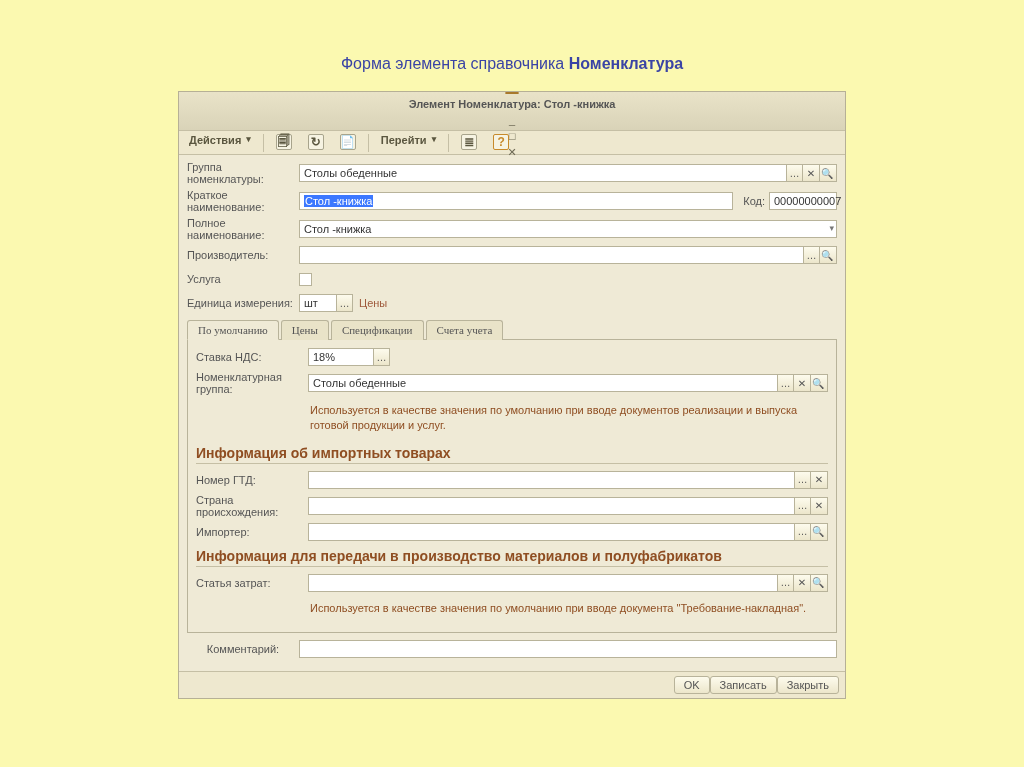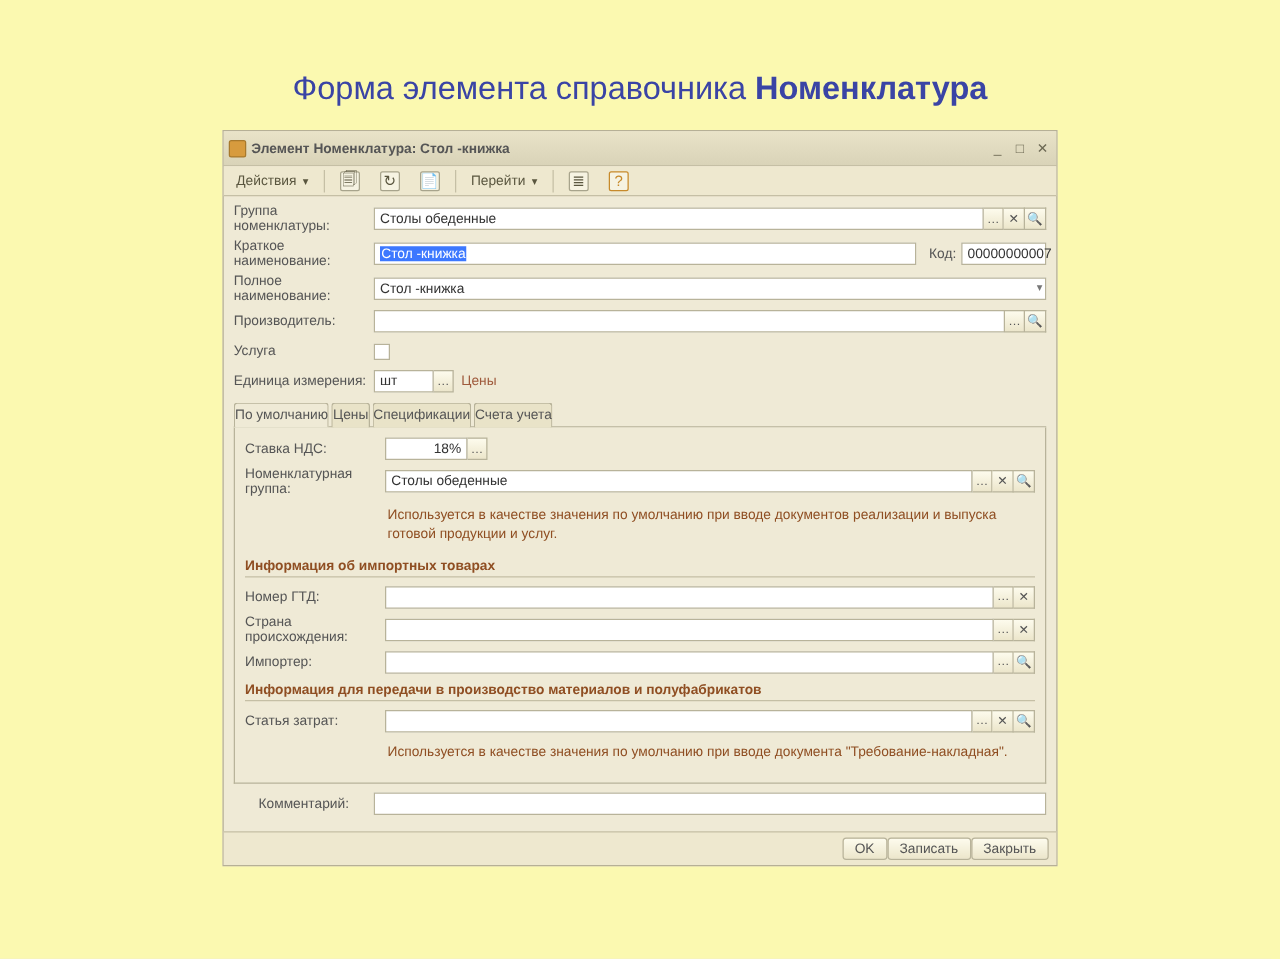--- a/index.html
+++ b/index.html
@@ -8,41 +8,42 @@
     background: #fbf9b0;
     font-family: Arial, sans-serif;
     font-size: 11px;
     color: #333;
     width: 1024px;
     height: 767px;
     overflow: hidden;
   }
   .page-title {
     text-align: center;
-    font-size: 26px;
+    font-size: 16px;
     color: #3a44a5;
     padding-top: 55px;
     padding-bottom: 18px;
     font-weight: normal;
   }
   .page-title strong { font-weight: bold; }
   .window {
     width: 668px;
     margin: 0 auto;
     background: #efead6;
     border: 1px solid #b6b096;
   }
   .titlebar {
     display: flex;
     align-items: center;
-    height: 28px;
+    height: 39px;
     background: linear-gradient(#e9e3c8, #d9d3b8);
     border-bottom: 1px solid #c5bfa5;
     padding: 0 4px;
     gap: 4px;
+    flex-direction: column;
   }
   .titlebar .caption {
     flex: 1;
     font-weight: bold;
     color: #555;
     font-size: 11px;
   }
   .sys-btn {
     width: 14px;
     text-align: center;
@@ -60,28 +61,28 @@
     display: flex;
     align-items: center;
     height: 24px;
     background: #eee8cf;
     border-bottom: 1px solid #c5bfa5;
     padding: 0 4px;
     gap: 4px;
   }
   .tbtn {
     display: flex;
-    align-items: center;
     gap: 3px;
     height: 19px;
     padding: 0 5px;
     border: 1px solid transparent;
     border-radius: 2px;
     cursor: default;
     color: #5a563f;
+    font-weight: bold;
   }
   .tbtn.dd::after { content: "▾"; font-size: 9px; margin-left: 2px;}
   .tsep { width: 1px; height: 18px; background: #c5bfa5; margin: 0 2px; }
   .icn {
     width: 16px; height: 16px;
     display: inline-flex;
     align-items: center; justify-content: center;
     font-size: 12px;
     border: 1px solid #a8a48c;
     border-radius: 2px;
@@ -140,64 +141,65 @@
     background: #fff;
     padding: 1px 4px;
     font-size: 11px;
     display: flex; align-items: center;
   }
   .chk {
     width: 13px; height: 13px;
     border: 1px solid #b8b39a;
     background: #fff;
   }
-  .unit-row .txt { width: 48px; flex: none; }
+  .unit-row .txt { width: 38px; flex: none; }
   .unit-hint { color: #9f5a3c; margin-left: 6px; }
   .tabs {
     margin-top: 6px;
     display: flex;
     border-bottom: 1px solid #b8b39a;
   }
   .tab {
-    padding: 3px 0;
+    padding: 3px 10px;
     border: 1px solid #b8b39a;
     border-bottom: none;
     background: #e9e3c8;
     margin-right: 2px;
     border-radius: 3px 3px 0 0;
     color: #555;
     position: relative;
     top: 1px;
     cursor: default;
+    font-family: Liberation Serif, serif;
   }
   .tab.active {
     background: #efead6;
     border-bottom: 1px solid #efead6;
   }
   .tabbody {
     border: 1px solid #b8b39a;
     border-top: none;
     padding: 7px 8px 10px 8px;
     background: #efead6;
   }
-  .nds .txt { width: 66px; flex: none; justify-content: flex-end; }
+  .nds .txt { width: 66px; flex: none; }
   .help {
     margin-left: 112px;
     color: #8f4e22;
     font-size: 11px;
     line-height: 1.35;
     padding: 4px 2px 6px 2px;
   }
   .section {
     color: #8f4e22;
     font-weight: bold;
     border-bottom: 1px solid #c5bfa5;
     margin: 6px 0 6px 0;
     padding-bottom: 2px;
-    font-size: 11px;
+    font-size: 14px;
   }
   .bottombar {
     display: flex;
     justify-content: flex-end;
     align-items: center;
     gap: 0;
     border-top: 1px solid #c5bfa5;
     padding: 4px 6px;
     background: #eee8cf;
   }

